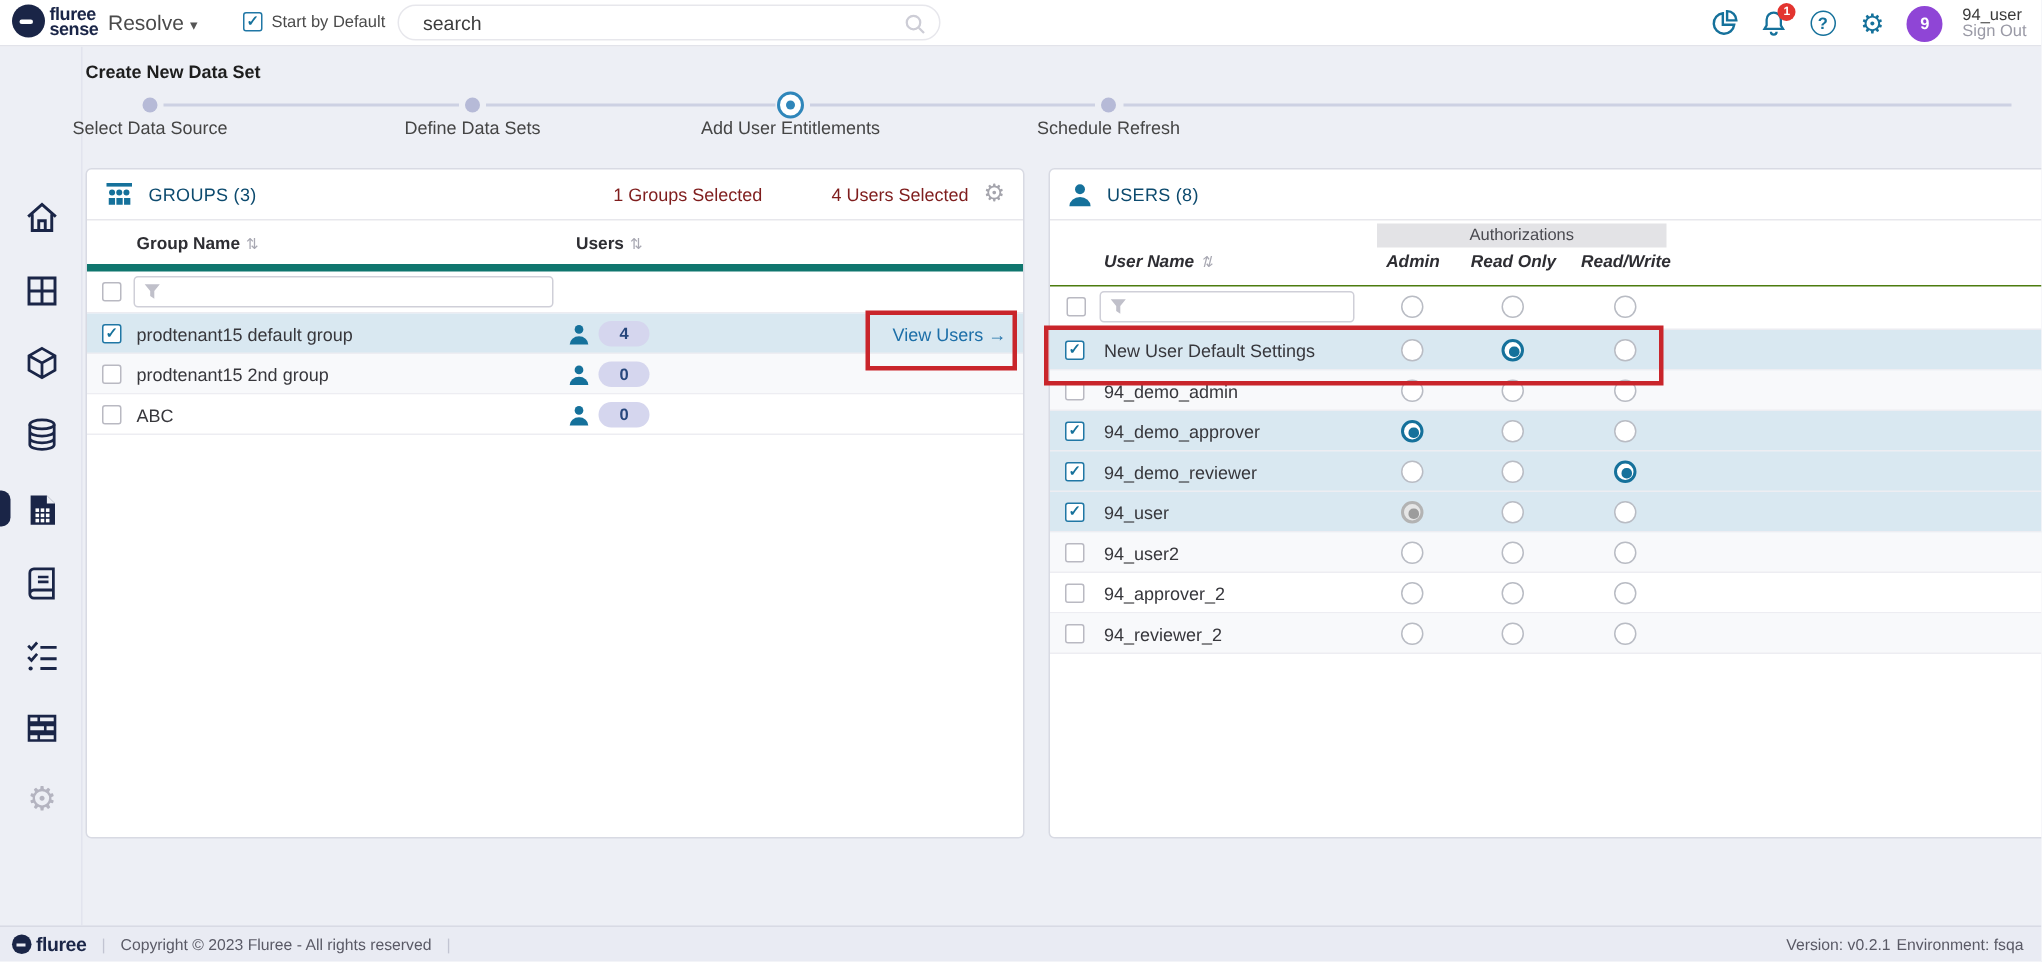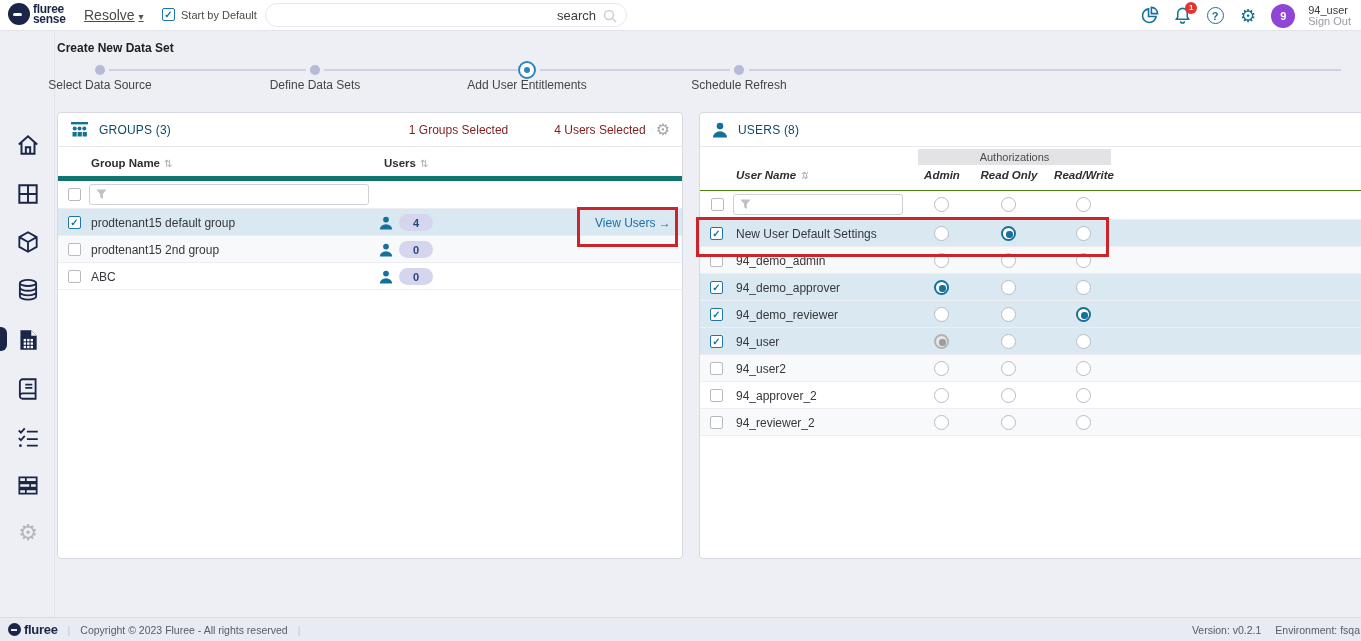--- a/index.html
+++ b/index.html
@@ -5,25 +5,25 @@
   * { margin:0; padding:0; box-sizing:border-box; }
   html,body { width:1361px; height:641px; font-family:"Liberation Sans", sans-serif; }
   .screen { position:relative; width:1361px; height:641px; background:var(--body-bg,#edeff5); overflow:hidden; }
 
   
   .topbar { position:absolute; left:0; top:0; width:1361px; height:31px; background:#fff; border-bottom:1px solid #e2e3ea; z-index:10; }
   .logo { position:absolute; left:8px; top:3px; display:flex; align-items:center; gap:3px; }
   .logo-circle { width:22px; height:22px; border-radius:50%; background:var(--navy,#1a2547); position:relative; }
   .logo-circle::after { content:""; position:absolute; left:5px; top:10px; width:9px; height:3px; background:#fff; border-radius:2px; }
   .logo-text { display:flex; flex-direction:column; line-height:10px; font-weight:bold; font-size:12px; color:var(--navy,#1a2547); letter-spacing:-0.3px; }
-  .nav-dd { position:absolute; left:84px; top:7px; font-size:14px; color:#4a4a4a;text-decoration:underline; }
+  .nav-dd { position:absolute; left:72px; top:7px; font-size:14px; color:#4a4a4a; }
   .nav-dd .caret { font-size:10px; color:#555; margin-left:4px; }
   .sbd { position:absolute; left:162px; top:8px; display:flex; align-items:center; gap:6px; font-size:11px; color:#4a4a4a; }
   .searchbox { position:absolute; left:265px; top:3px; width:362px; height:24px; background:#fff; border:1px solid #e7e7ec; border-radius:12px; }
-  .searchbox input { width:100%; height:100%; border:none; outline:none; background:transparent; border-radius:12px; padding:0 30px 0 16px; font-size:13px; color:#333; font-family:"Liberation Sans",sans-serif;text-align:right; }
+  .searchbox input { width:100%; height:100%; border:none; outline:none; background:transparent; border-radius:12px; padding:0 30px 0 16px; font-size:13px; color:#333; font-family:"Liberation Sans",sans-serif; }
   .searchbox input::placeholder { color:#3c3c3c; opacity:1; }
   .mag { position:absolute; right:9px; top:5px; width:14px; height:14px; }
   .topbar-right { position:absolute; right:10px; top:0; height:31px; display:flex; align-items:center; gap:13px; }
   .tico { position:relative; width:20px; height:20px; color:var(--accent,#15719b); display:flex; align-items:center; justify-content:center; }
   .badge { position:absolute; top:-4px; right:-5px; min-width:12px; height:12px; border-radius:6px; background:#e3342f; color:#fff; font-size:8px; font-weight:bold; display:flex; align-items:center; justify-content:center; padding:0 2px; }
   .help-circle { width:17px; height:17px; border:1.6px solid var(--accent,#15719b); border-radius:50%; font-size:11px; font-weight:bold; display:flex; align-items:center; justify-content:center; }
   .gear-glyph { font-size:18px; line-height:18px; }
   .avatar { width:24px; height:24px; border-radius:50%; background:var(--avatar,#8f45d6); color:#fff; font-size:11px; font-weight:bold; display:flex; align-items:center; justify-content:center; }
   .userblock { display:flex; flex-direction:column; line-height:11px; font-size:11px; }
   .userblock .uname { color:#3a3a3a; }
@@ -101,21 +101,21 @@
   .btn-fill { background:var(--accent,#15719b); color:#fff; font-weight:bold; }
   .mini-circle { width:13px; height:13px; border-radius:50%; border:1px solid var(--accent,#15719b); font-size:9px; display:flex; align-items:center; justify-content:center; }
   .mini-circle.white { border-color:#fff; color:#fff; width:15px; height:15px; font-size:10px; }
 
   
   .footer { position:absolute; left:0; top:617px; width:1361px; height:24px; background:var(--footer-bg,#e9ebf3); border-top:1px solid #d8dae4; display:flex; align-items:center; font-size:10.5px; color:#5a5a66; }
   .f-logo { display:flex; align-items:center; gap:3px; margin-left:8px; font-weight:bold; font-size:13px; color:var(--navy,#1a2547); letter-spacing:-0.3px; }
   .f-circle { width:13px; height:13px; border-radius:50%; background:var(--navy,#1a2547); position:relative; }
   .f-circle::after { content:""; position:absolute; left:3px; top:5.5px; width:6px; height:2px; background:#e9ebf3; }
   .f-sep { color:#c2c4d2; margin:0 10px; }
-  .f-right { margin-left:auto; margin-right:1px; display:flex; gap:14px; }
+  .f-right { margin-left:auto; margin-right:12px; display:flex; gap:4px; }
 </style>
 </head>
 <body>
 
 <div class="screen">
 
   <div class="topbar">
     <div class="logo">
       <div class="logo-circle"></div>
       <div class="logo-text">

